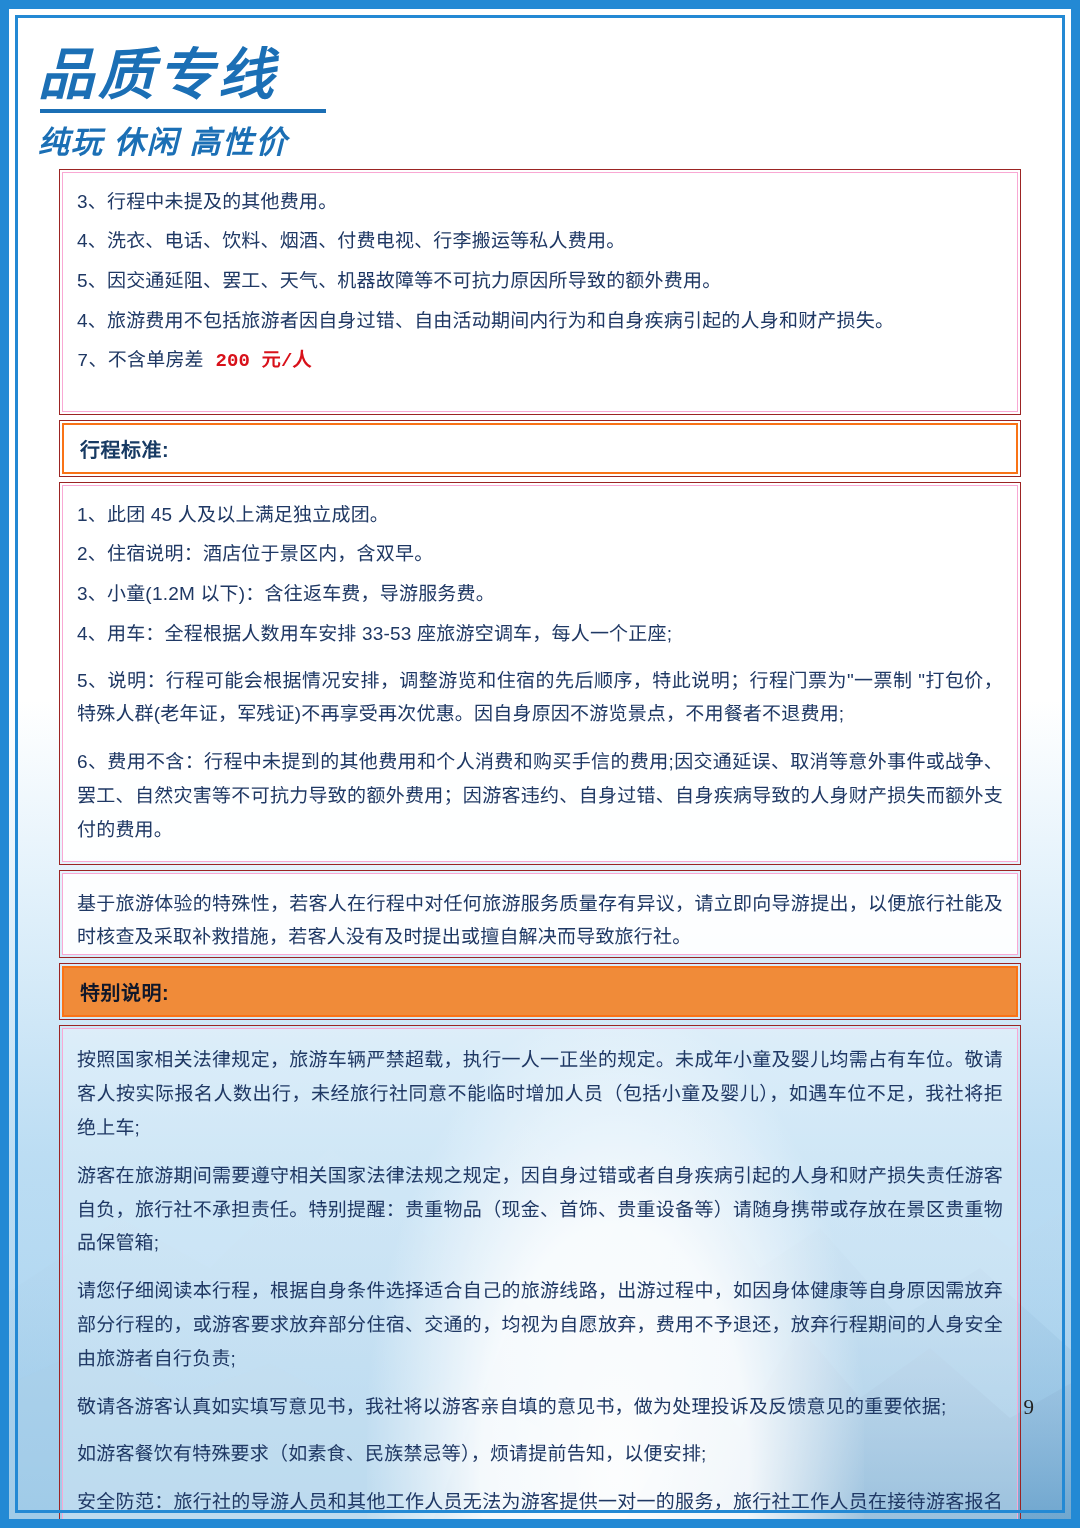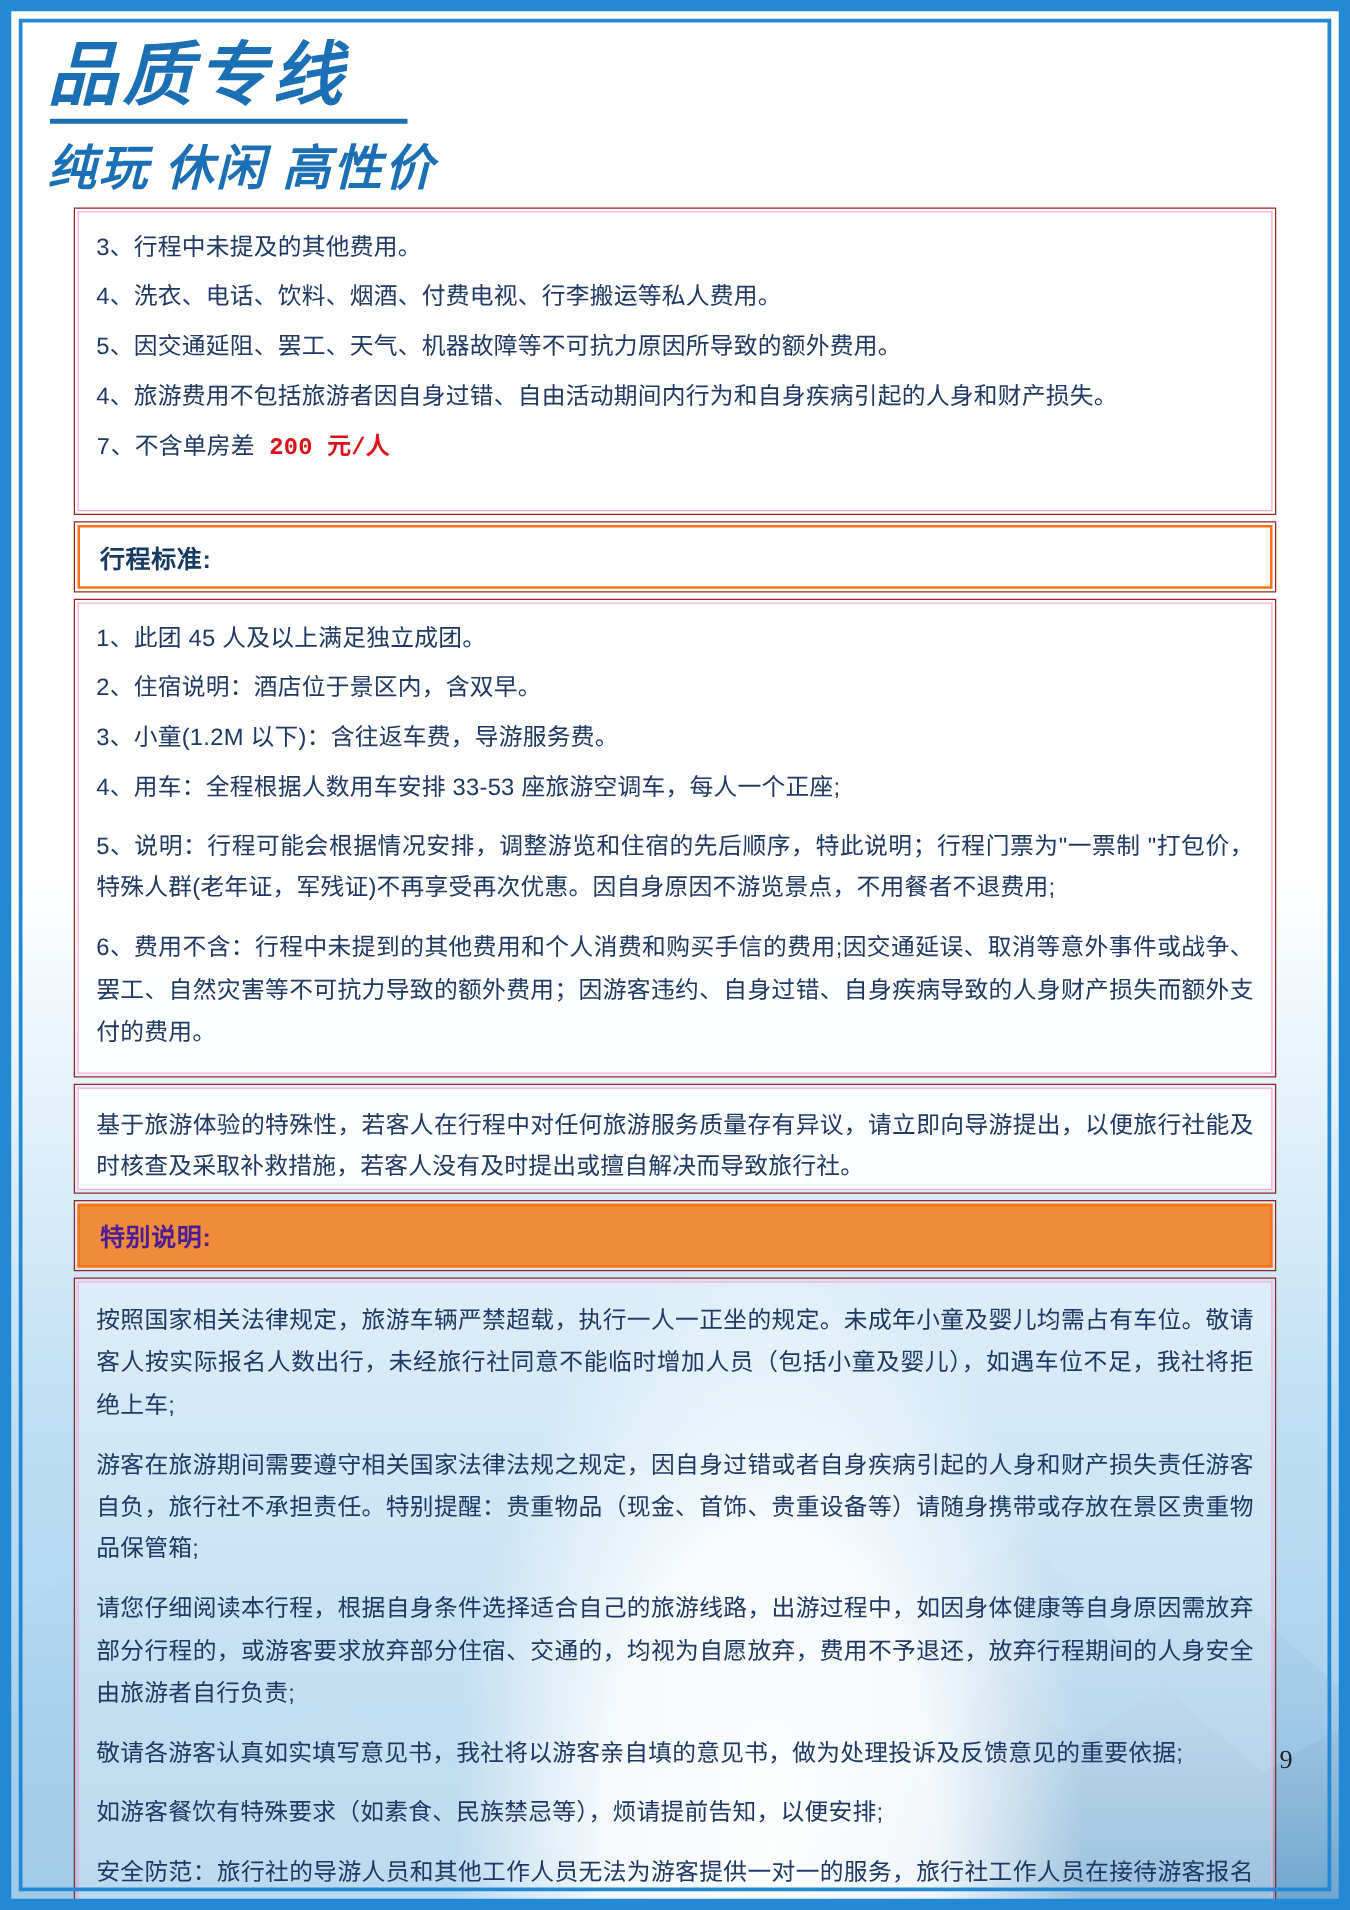--- a/index.html
+++ b/index.html
@@ -75,42 +75,42 @@
   
   .content {
     position: relative;
     z-index: 3;
     padding: 0;
   }
 
   
   .brand {
     position: relative;
-    margin: 30px 0 0 38px;
+    margin: 44px 0 0 38px;
     width: 300px;
   }
   .brand-title {
     font-family: "Liberation Serif", "DejaVu Serif", serif;
     font-size: 56px;
     font-weight: bold;
     font-style: italic;
     letter-spacing: 4px;
     color: #1b6fb5;
     line-height: 1.12;
     white-space: nowrap;
   }
   .brand-rule {
     width: 286px;
     height: 4px;
     background: #1b6fb5;
     margin: 2px 0 4px 2px;
   }
   .brand-sub {
     font-family: "Liberation Serif", "DejaVu Serif", serif;
-    font-size: 39px;
+    font-size: 31px;
     font-weight: bold;
     font-style: italic;
     letter-spacing: 2px;
     color: #1b6fb5;
     white-space: nowrap;
   }
 
   
   .boxwrap {
     margin: 10px 62px 0 62px;
@@ -146,21 +146,21 @@
   .bar-orange {
     background: #f08b39;
   }
   .bar-title {
     font-size: 20px;
     font-weight: bold;
     color: #173a63;
     letter-spacing: 0.5px;
   }
   .bar-orange .bar-title {
-    color: #4c1d95;
+    color: #0f172a;
   }
 
   
   .line {
     font-size: 19px;
     line-height: 1.62;
     color: #1f3864;
     margin: 9px 0;
     letter-spacing: 0.2px;
   }

